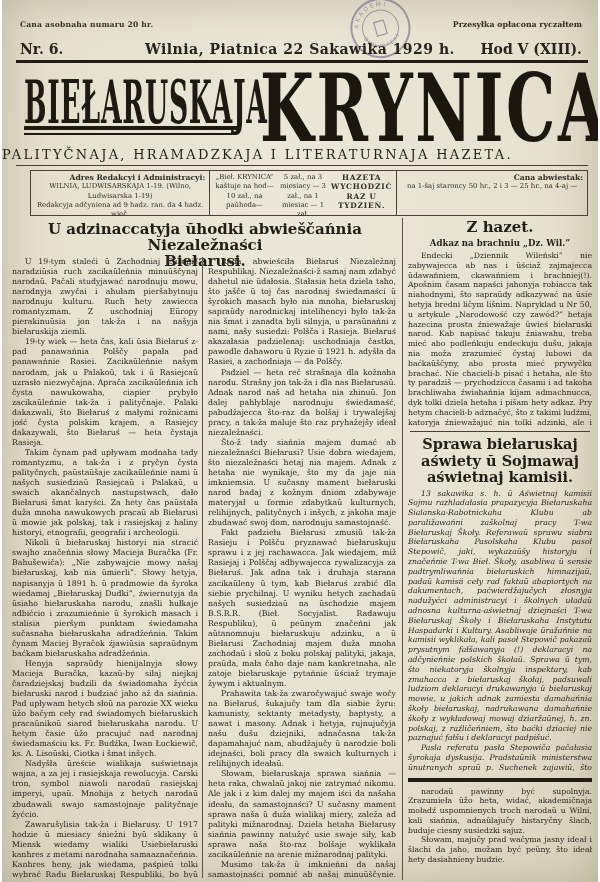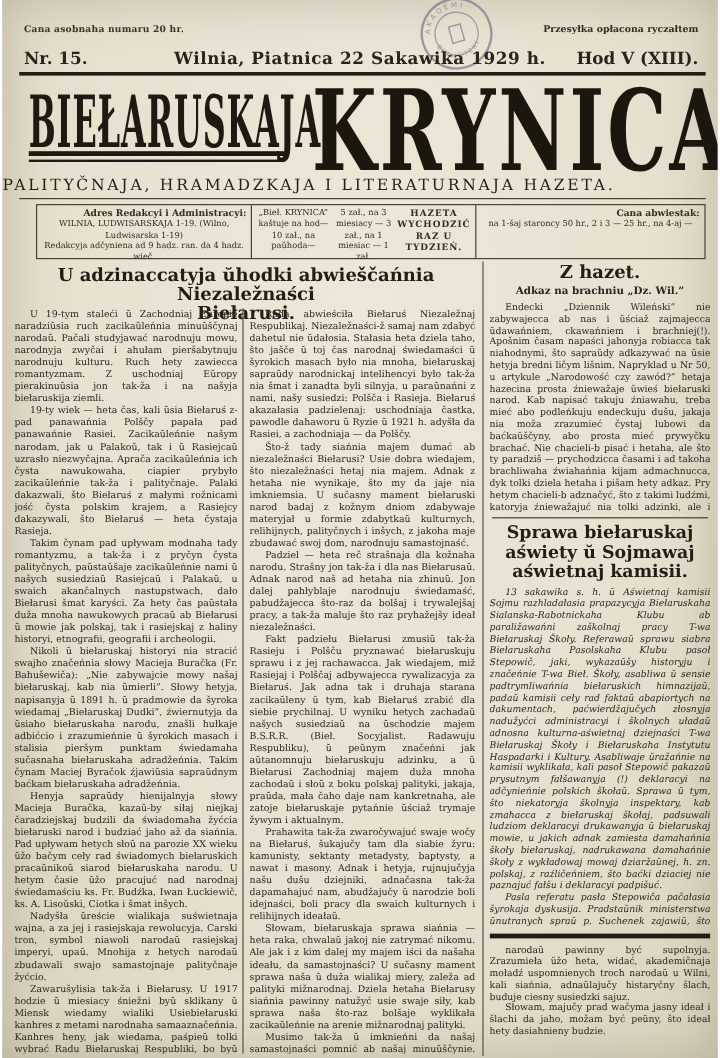--- a/index.html
+++ b/index.html
@@ -78,21 +78,21 @@
         <textPath href="#arcTop" startOffset="8%">AKADEMI</textPath>
       </text>
       <text font-size="5.4" fill="#6e6a85" letter-spacing="1.5">
         <textPath href="#arcBot" startOffset="10%">BIBLJOTEKI</textPath>
       </text>
     </svg>
   </div>
 
   <div class="abs postal-note">Przesyłka opłacona ryczałtem</div>
 
-  <div class="abs issue-no">Nr. 15.</div>
+  <div class="abs issue-no">Nr. 6.</div>
   <div class="abs dateline">Wilnia, Piatnica 22 Sakawika 1929 h.</div>
   <div class="abs year-label">Hod V (XIII).</div>
   <div class="abs rule-thick-top"></div>
 
   <div class="abs mast-left">BIEŁARUSKAJA</div>
   <div class="abs mast-bar1"></div>
   <div class="abs mast-bar2"></div>
   <div class="abs mast-main">KRYNICA</div>
   <div class="abs subtitle">PALITYČNAJA, HRAMADZKAJA I LITERATURNAJA HAZETA.</div>
   <div class="abs rule-thin-sub"></div>
@@ -127,22 +127,22 @@
       <p class="para">19-ty wiek — heta čas, kali ŭsia Biełaruś z-pad panawańnia Polščy papała pad panawańnie Rasiei. Zacikaŭleńnie našym narodam, jak u Palakoŭ, tak i ŭ Rasiejcaŭ uzrasło niezwyčajna. Aprača zacikaŭleńnia ich čysta nawukowaha, ciapier prybyło zacikaŭleńnie tak-ža i palityčnaje. Palaki dakazwali, što Biełaruś z małymi rožnicami jość čysta polskim krajem, a Rasiejcy dakazywali, što Biełaruś — heta čystaja Rasieja.</p>
       <p class="para">Takim čynam pad upływam modnaha tady romantyzmu, a tak-ža i z pryčyn čysta palityčnych, paŭstaŭšaje zacikaŭleńnie nami ŭ našych susiedziaŭ Rasiejcaŭ i Palakaŭ, u swaich akančalnych nastupstwach, dało Biełarusi šmat karyści. Za hety čas paŭstała duža mnoha nawukowych pracaŭ ab Biełarusi ŭ mowie jak polskaj, tak i rasiejskaj z haliny historyi, etnografii, geografii i archeologii.</p>
       <p class="para">Nikoli ŭ biełaruskaj historyi nia stracić swajho značeńnia słowy Macieja Buračka (Fr. Bahušewiča): „Nie zabywajcie mowy našaj biełaruskaj, kab nia ŭmierli”. Słowy hetyja, napisanyja ŭ 1891 h. ŭ pradmowie da šyroka wiedamaj „Biełaruskaj Dudki”, źwiernutyja da ŭsiaho biełaruskaha narodu, znašli hułkaje adbićcio i zrazumieńnie ŭ šyrokich masach i stalisia pieršym punktam świedamaha sučasnaha biełaruskaha adradžeńnia. Takim čynam Maciej Byračok źjawiŭsia sapraŭdnym baćkam biełaruskaha adradžeńnia.</p>
       <p class="para">Henyja sapraŭdy hienijalnyja słowy Macieja Buračka, kazaŭ-by siłaj niejkaj čaradziejskaj budzili da świadomaha žyćcia biełaruski narod i budziać jaho až da siańnia. Pad upływam hetych słoŭ na parozie XX wieku ŭžo bačym ceły rad świadomych biełaruskich pracaŭnikoŭ siarod biełaruskaha narodu. U hetym časie ŭžo pracujuć nad narodnaj świedamaściu ks. Fr. Budźka, Iwan Łuckiewič, ks. A. Lisoŭski, Ciotka i šmat inšych.</p>
       <p class="para">Nadyšła ŭreście wialikaja suświetnaja wajna, a za jej i rasiejskaja rewolucyja. Carski tron, symbol niawoli narodaŭ rasiejskaj imperyi, upaŭ. Mnohija z hetych narodaŭ zbudawali swajo samastojnaje palityčnaje žyćcio.</p>
       <p class="para">Zawarušylisia tak-ža i Biełarusy. U 1917 hodzie ŭ miesiacy śniežni byŭ sklikany ŭ Miensk wiedamy wialiki Usiebiełaruski kanhres z metami narodnaha samaaznačeńnia. Kanhres heny, jak wiedama, paśpieŭ tolki wybrać Radu Biełaruskaj Respubliki, bo byŭ razahnany balšawikami.</p>
     </div>
 
   <div class="abs col col2">
       <p class="para">Rada abwieściła Biełaruś Niezaležnaj Respublikaj. Niezaležnaści-ž samaj nam zdabyć dahetul nie ŭdałosia. Stałasia heta dziela taho, što jašče ŭ toj čas narodnaj świedamaści ŭ šyrokich masach było nia mnoha, biełaruskaj sapraŭdy narodnickaj intelihencyi było tak-ža nia šmat i zanadta byli silnyja, u paraŭnańni z nami, našy susiedzi: Polšča i Rasieja. Biełaruś akazałasia padzielenaj: uschodniaja častka, pawodle dahaworu ŭ Ryzie ŭ 1921 h. adyšła da Rasiei, a zachodniaja — da Polščy.</p>
+      <p class="para">Padziel — heta reč strašnaja dla kožnaha narodu. Strašny jon tak-ža i dla nas Biełarusaŭ. Adnak narod naš ad hetaha nia zhinuŭ. Jon dalej pahłyblaje narodnuju świedamaść, pabudžajecca što-raz da bolšaj i trywalejšaj pracy, a tak-ža maluje što raz pryhažejšy ideał niezaležnaści.</p>
       <p class="para">Što-ž tady siańnia majem dumać ab niezaležnaści Biełarusi? Usie dobra wiedajem, što niezaležnaści hetaj nia majem. Adnak z hetaha nie wynikaje, što my da jaje nia imkniemsia. U sučasny mament biełaruski narod badaj z kožnym dniom zdabywaje materyjał u formie zdabytkaŭ kulturnych, relihijnych, palityčnych i inšych, z jakoha maje zbudawać swoj dom, narodnuju samastojnaść.</p>
-      <p class="para">Padziel — heta reč strašnaja dla kožnaha narodu. Strašny jon tak-ža i dla nas Biełarusaŭ. Adnak narod naš ad hetaha nia zhinuŭ. Jon dalej pahłyblaje narodnuju świedamaść, pabudžajecca što-raz da bolšaj i trywalejšaj pracy, a tak-ža maluje što raz pryhažejšy ideał niezaležnaści.</p>
       <p class="para">Fakt padziełu Biełarusi zmusiŭ tak-ža Rasieju i Polšču pryznawać biełaruskuju sprawu i z jej rachawacca. Jak wiedajem, miž Rasiejaj i Polščaj adbywajecca rywalizacyja za Biełaruś. Jak adna tak i druhaja starana zacikaŭleny ŭ tym, kab Biełaruś zrabić dla siebie prychilnaj. U wyniku hetych zachadaŭ našych susiedziaŭ na ŭschodzie majem B.S.R.R. (Bieł. Socyjalist. Radawuju Respubliku), ŭ peŭnym značeńni jak aŭtanomnuju biełaruskuju adzinku, a ŭ Biełarusi Zachodniaj majem duža mnoha zachodaŭ i słoŭ z boku polskaj palityki, jakaja, praŭda, mała čaho daje nam kankretnaha, ale zatoje biełaruskaje pytańnie ŭściaž trymaje žywym i aktualnym.</p>
       <p class="para">Prahawita tak-ža zwaročywajuć swaje wočy na Biełaruś, šukajučy tam dla siabie žyru: kamunisty, sektanty metadysty, baptysty, a nawat i masony. Adnak i hetyja, rujnujučyja našu dušu dziejniki, adnačasna tak-ža dapamahajuć nam, abudžajučy ŭ narodzie boli idejnaści, boli pracy dla swaich kulturnych i relihijnych ideałaŭ.</p>
       <p class="para">Słowam, biełaruskaja sprawa siańnia — heta raka, chwalaŭ jakoj nie zatrymać nikomu. Ale jak i z kim dalej my majem iści da našaha ideału, da samastojnaści? U sučasny mament sprawa naša ŭ duža wialikaj miery, zaleža ad palityki mižnarodnaj. Dziela hetaha Biełarusy siańnia pawinny natužyć usie swaje siły, kab sprawa naša što-raz bolšaje wyklikała zacikaŭleńnie na arenie mižnarodnaj palityki.</p>
       <p class="para">Musimo tak-ža ŭ imknieńni da našaj samastojnaści pomnić ab našaj minuŭščynie. Historyja nas wučyć, što Biełarusy, Litoŭcy i Ukraincy ŭ ciesnym z saboj sajuzie twaryli swajo samastojnaje žyćcio. Taja-ž historyja pawinna wučyć nas tak-ža, što i siańniašnija darohi hetych</p>
     </div>
 
   <div class="abs col col3">
     <div class="zh-head">Z hazet.</div>
     <div class="zh-sub">Adkaz na brachniu „Dz. Wil.”</div>
     <div class="zh-body">

